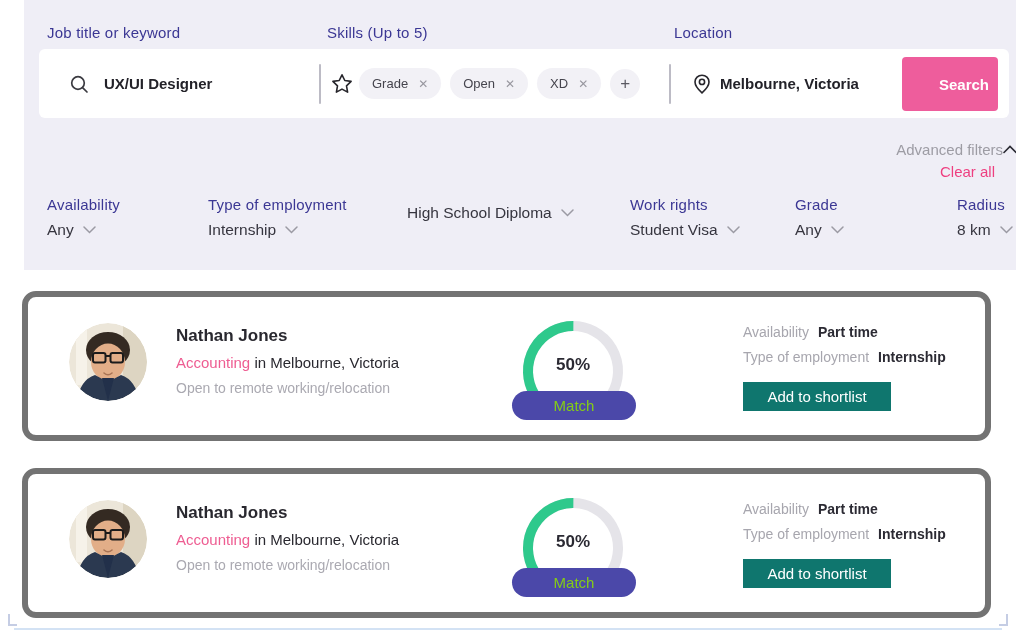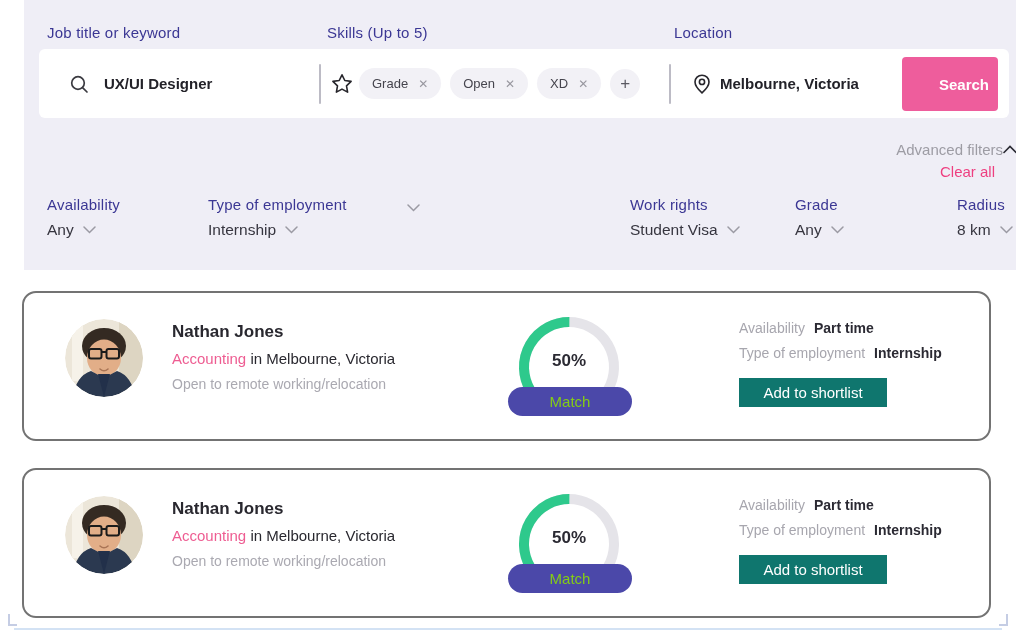--- a/index.html
+++ b/index.html
@@ -27,21 +27,21 @@
 
   .adv-row { position:absolute; top:141px; right:23px; display:flex; align-items:center; }
   .adv-label { font-size:15px; color:#9d9ca4; }
   .clear-all { position:absolute; top:163px; right:45px; font-size:15px; font-weight:500; color:#ee3f80; cursor:pointer; }
 
   .filter-col { position:absolute; top:196px; }
   .filter-col .flabel { font-size:15px; font-weight:500; color:#3b3794; letter-spacing:.2px; }
   .filter-col .fvalue { margin-top:8px; display:flex; align-items:center; gap:9px; font-size:15.5px; font-weight:500; color:#36353f; cursor:pointer; }
 
   
-  .card { position:absolute; left:22px; width:969px; height:150px; background:#ffffff; border:2px solid #737373; border-radius:14px; }
+  .card { position:absolute; left:22px; width:969px; height:150px; background:#ffffff; border:6px solid #737373; border-radius:14px; }
   .avatar { position:absolute; left:41px; top:26px; width:78px; height:78px; border-radius:50%; overflow:hidden; }
   .cand-name { position:absolute; left:148px; top:29px; font-size:17px; font-weight:600; color:#29282f; }
   .cand-line2 { position:absolute; left:148px; top:57px; font-size:15px; font-weight:500; color:#29282f; }
   .cand-line2 .field { color:#ee5d92; }
   .cand-note { position:absolute; left:148px; top:83px; font-size:14px; color:#aaa9b1; }
 
   .gauge-wrap { position:absolute; left:485px; top:14px; width:120px; height:112px; }
   .gauge-pct { position:absolute; left:0; top:44px; width:120px; text-align:center; font-size:17px; font-weight:600; color:#2b2a33; }
   .match-pill { position:absolute; left:484px; top:94px; width:124px; height:29px; border-radius:15px; background:#4b48a9; color:#84cc16; font-size:15px; font-weight:500; display:flex; align-items:center; justify-content:center; }
 
@@ -135,20 +135,21 @@
     <div class="flabel">Type of employment</div>
     <div class="fvalue">
       <span>Internship</span>
       <svg width="13" height="8" viewBox="0 0 13 8" fill="none" stroke="#9b9aa3" stroke-width="1.5" stroke-linecap="round">
           <polyline points="1,1 6.5,6.5 12,1"></polyline>
         </svg>
     </div>
   </div>
   <div class="filter-col" style="left:383px">
     <div class="fvalue">
+      <span>High School Diploma</span>
       <svg width="13" height="8" viewBox="0 0 13 8" fill="none" stroke="#9b9aa3" stroke-width="1.5" stroke-linecap="round">
           <polyline points="1,1 6.5,6.5 12,1"></polyline>
         </svg>
     </div>
   </div>
   <div class="filter-col" style="left:606px">
     <div class="flabel">Work rights</div>
     <div class="fvalue">
       <span>Student Visa</span>
       <svg width="13" height="8" viewBox="0 0 13 8" fill="none" stroke="#9b9aa3" stroke-width="1.5" stroke-linecap="round">

